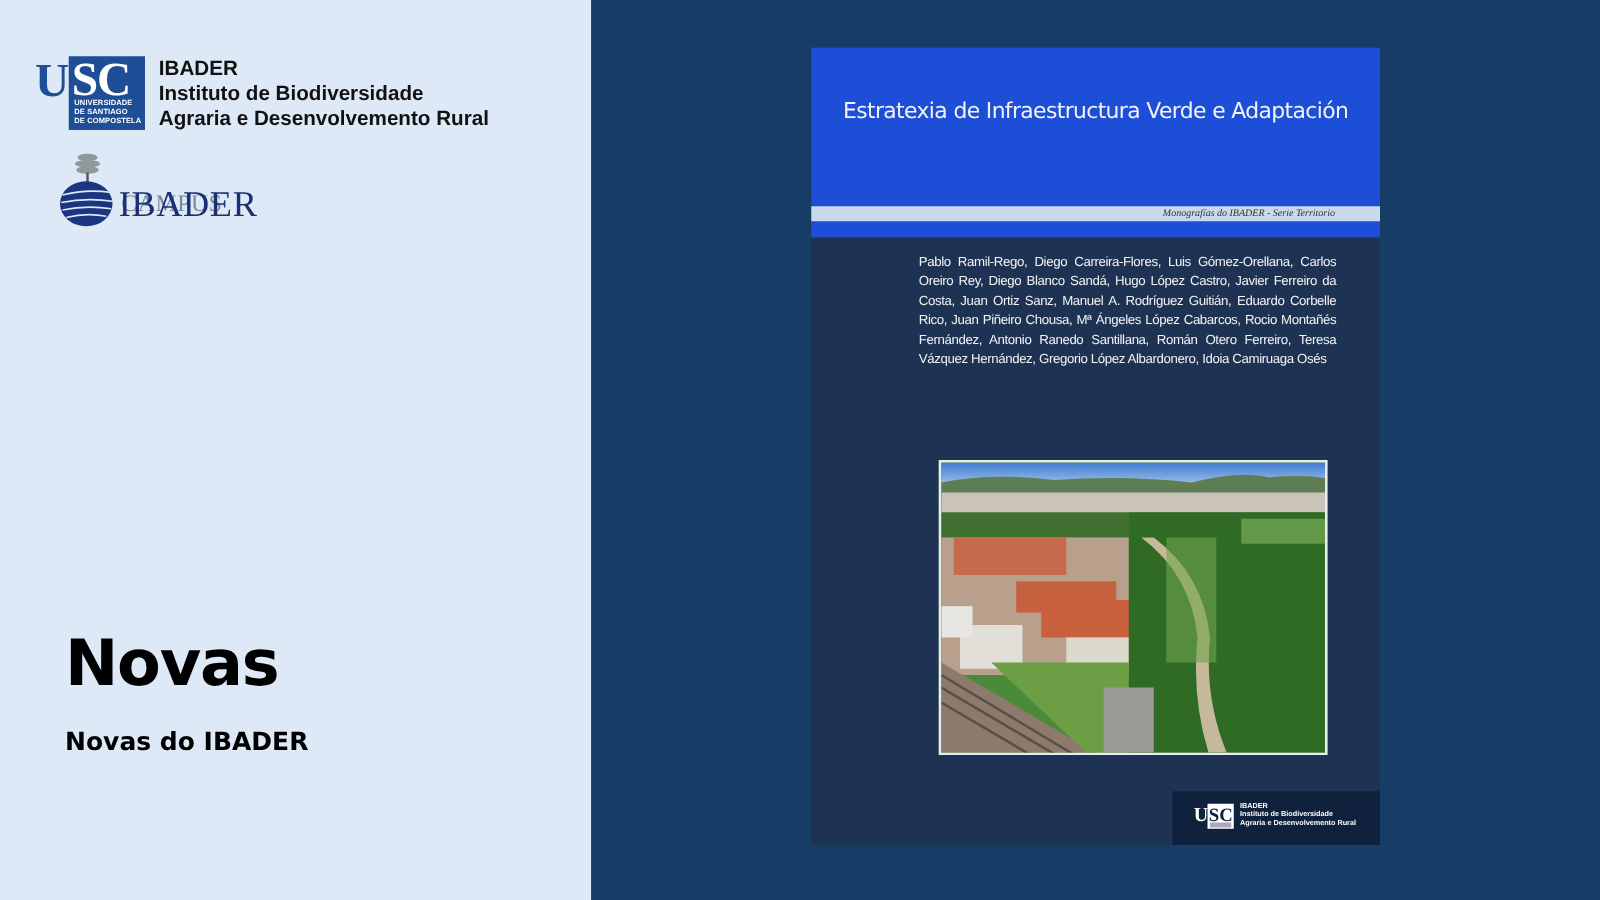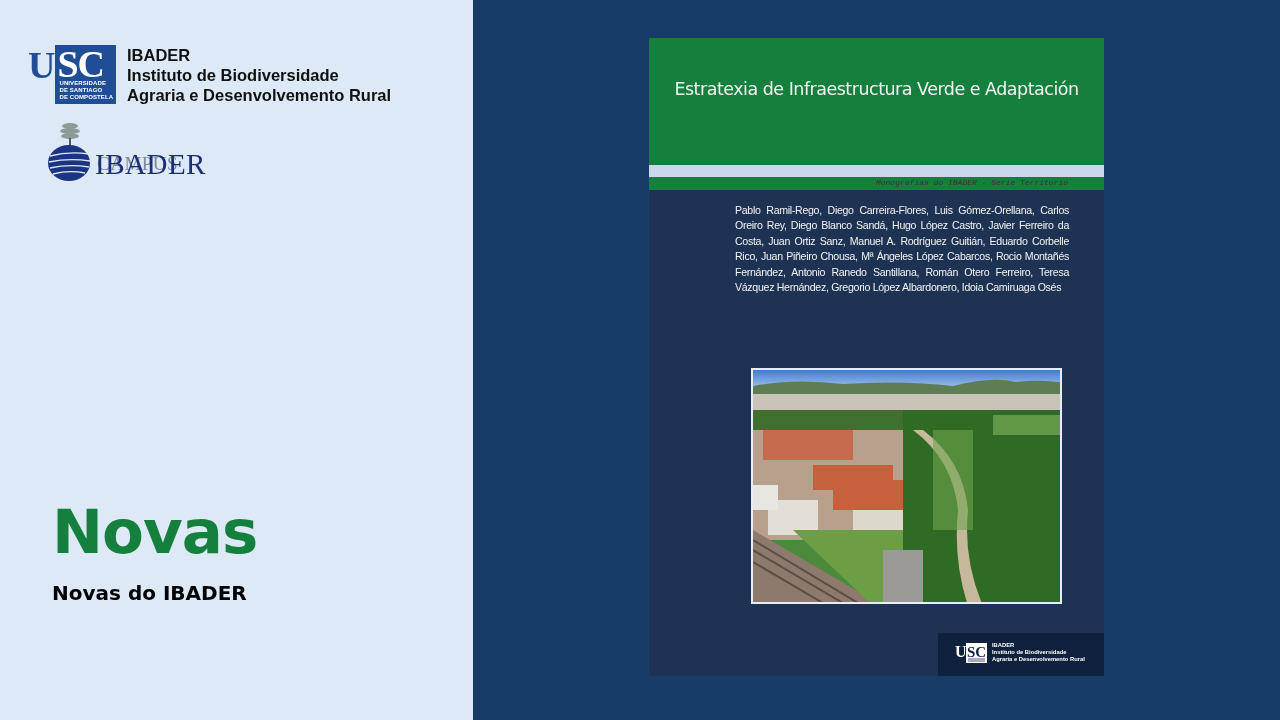--- a/index.html
+++ b/index.html
@@ -15,29 +15,29 @@
   .usc-box { width: 61px; height: 59px; background: #1f4e97; margin-left: 1px; position: relative; }
   .usc-sc { position: absolute; left: 2px; top: 0px; font-family: "Liberation Serif", serif; font-weight: bold; font-size: 38px; color: #fff; line-height: 38px; letter-spacing: -1px; }
   .usc-sub { position: absolute; left: 4px; top: 35px; font-size: 6px; color: #fff; line-height: 7px; font-weight: bold; letter-spacing: 0.1px; }
   .ibader-text { position: absolute; left: 127px; top: 45px; font-size: 16.5px; font-weight: bold; color: #111; line-height: 20px; }
 
   
   .campus-logo { position: absolute; left: 45px; top: 118px; width: 170px; height: 66px; }
   .campus-word { position: absolute; left: 52px; top: 12px; font-family: "Liberation Serif", serif; font-size: 19px; color: #7f8a92; letter-spacing: 0.5px; margin-top: 23px; }
   .terra-word { position: absolute; left: 50px; top: 30px; font-family: "Liberation Serif", serif; font-size: 29px; color: #1a2f77; letter-spacing: 0.5px; }
 
-  .novas-title { position: absolute; left: 52px; top: 497px; font-family: "DejaVu Sans", sans-serif; font-weight: bold; font-size: 61px; color: #15803d; letter-spacing: -1px; line-height: 70px; }
+  .novas-title { position: absolute; left: 52px; top: 497px; font-family: "DejaVu Sans", sans-serif; font-weight: bold; font-size: 51px; color: #000000; letter-spacing: -1px; line-height: 70px; }
   .novas-sub { position: absolute; left: 52px; top: 580px; font-family: "DejaVu Sans", sans-serif; font-weight: bold; font-size: 20px; color: #000; line-height: 26px; }
 
   
   .cover { position: absolute; left: 649px; top: 38px; width: 455px; height: 638px; background: #1e3353; }
-  .cover-header { position: absolute; left: 0; top: 0; width: 455px; height: 152px; background: #15803d; }
+  .cover-header { position: absolute; left: 0; top: 0; width: 455px; height: 152px; background: #1d4ed8; }
   .cover-title { position: absolute; left: 0; width: 455px; top: 39px; text-align: center; font-family: "DejaVu Sans", sans-serif; font-size: 17.5px; color: #f2f2f2; line-height: 24px; letter-spacing: -0.5px; }
   .cover-band { position: absolute; left: 0; top: 127px; width: 455px; height: 12px; background: #c9d8ea; }
-  .cover-series { position: absolute; right: 36px; top: 12px; font-family: Liberation Mono, monospace; font-style: italic; font-size: 8px; color: #333; line-height: 12px; }
+  .cover-series { position: absolute; right: 36px; top: 0; font-family: Liberation Serif, serif; font-style: italic; font-size: 8px; color: #333; line-height: 12px; }
   .cover-authors { position: absolute; left: 86px; top: 165px; width: 334px; font-family: Liberation Sans, sans-serif; font-size: 10.6px; color: #f3f3f3; line-height: 15.4px; text-align: justify; letter-spacing: -0.3px; }
 
   .cover-photo { position: absolute; left: 102px; top: 330px; width: 311px; height: 236px; border: 2px solid #e9edf3; overflow: hidden; background: #4b8a3a; }
   .cover-footer { position: absolute; left: 289px; top: 595px; width: 166px; height: 43px; background: #10213d; }
   .cf-text { position: absolute; left: 54px; top: 9px; font-size: 5.8px; font-weight: bold; color: #fff; line-height: 7px; }
 </style>
 </head>
 <body>
 
 <div class="left-panel">

